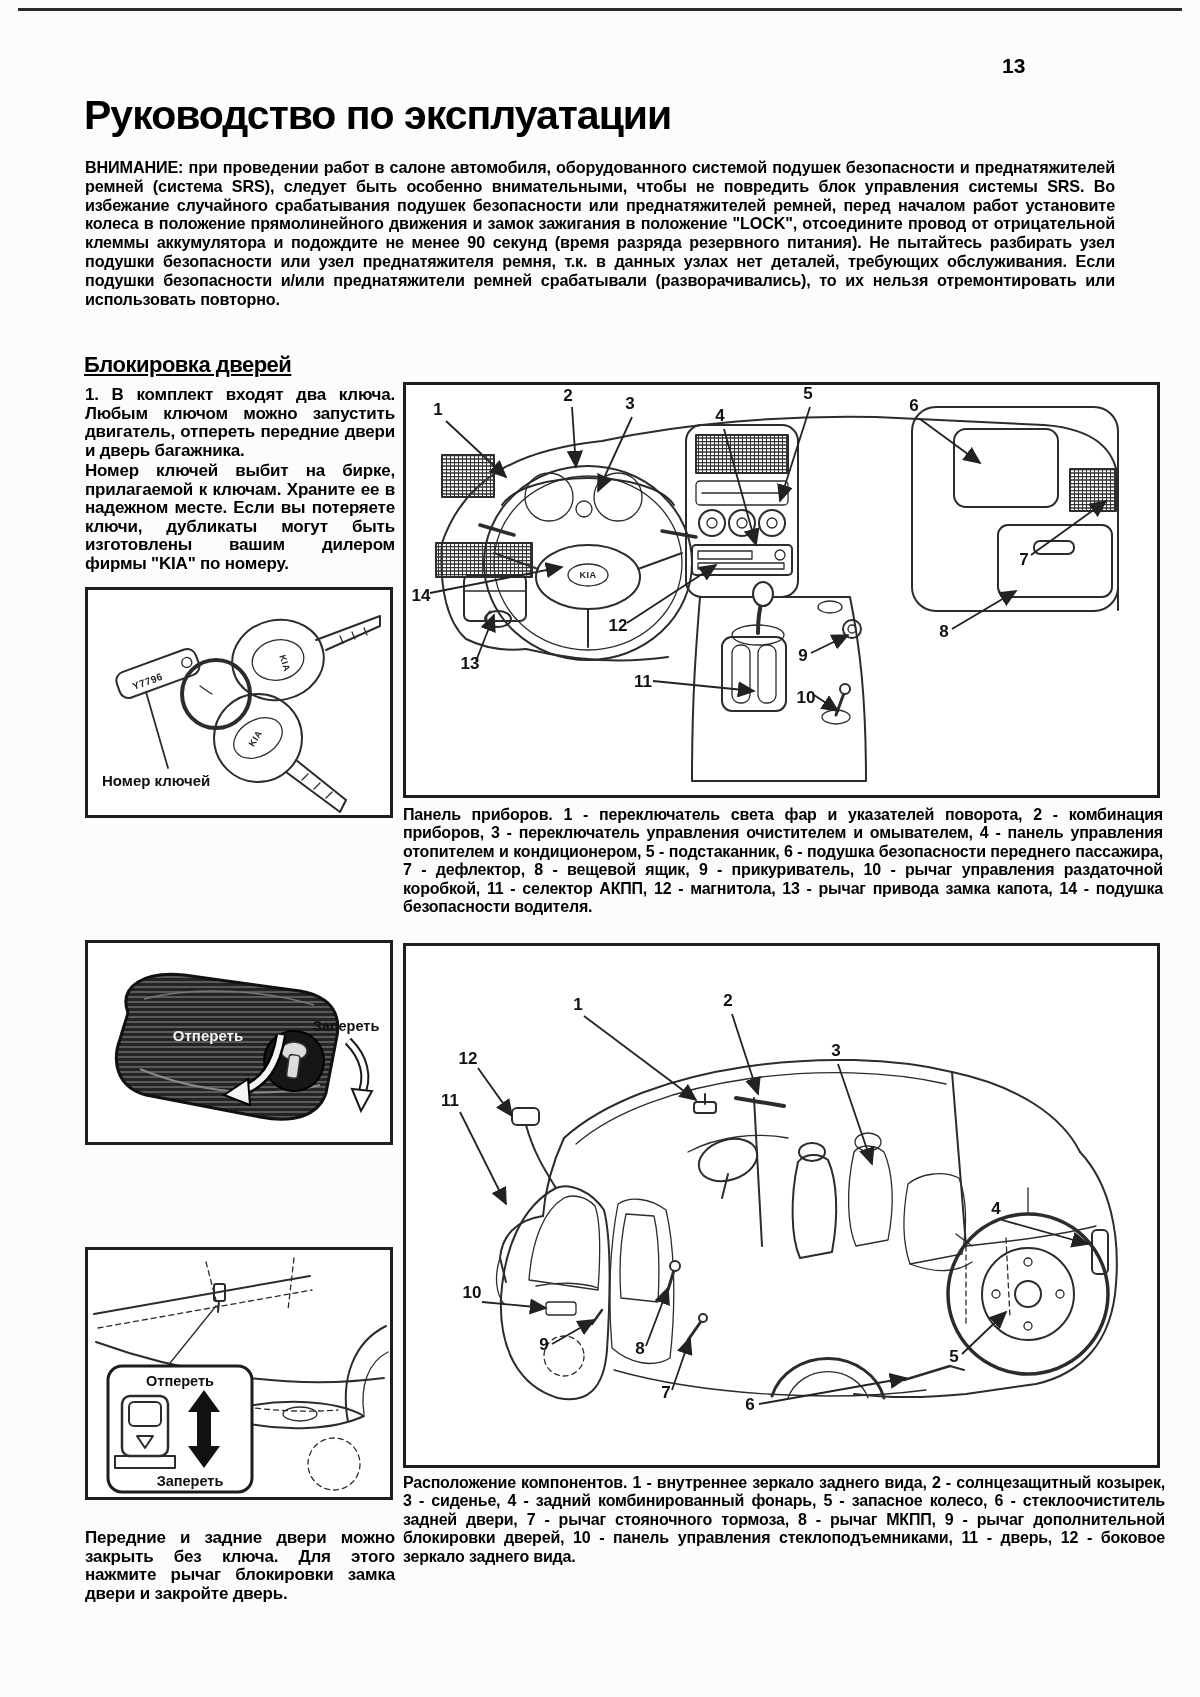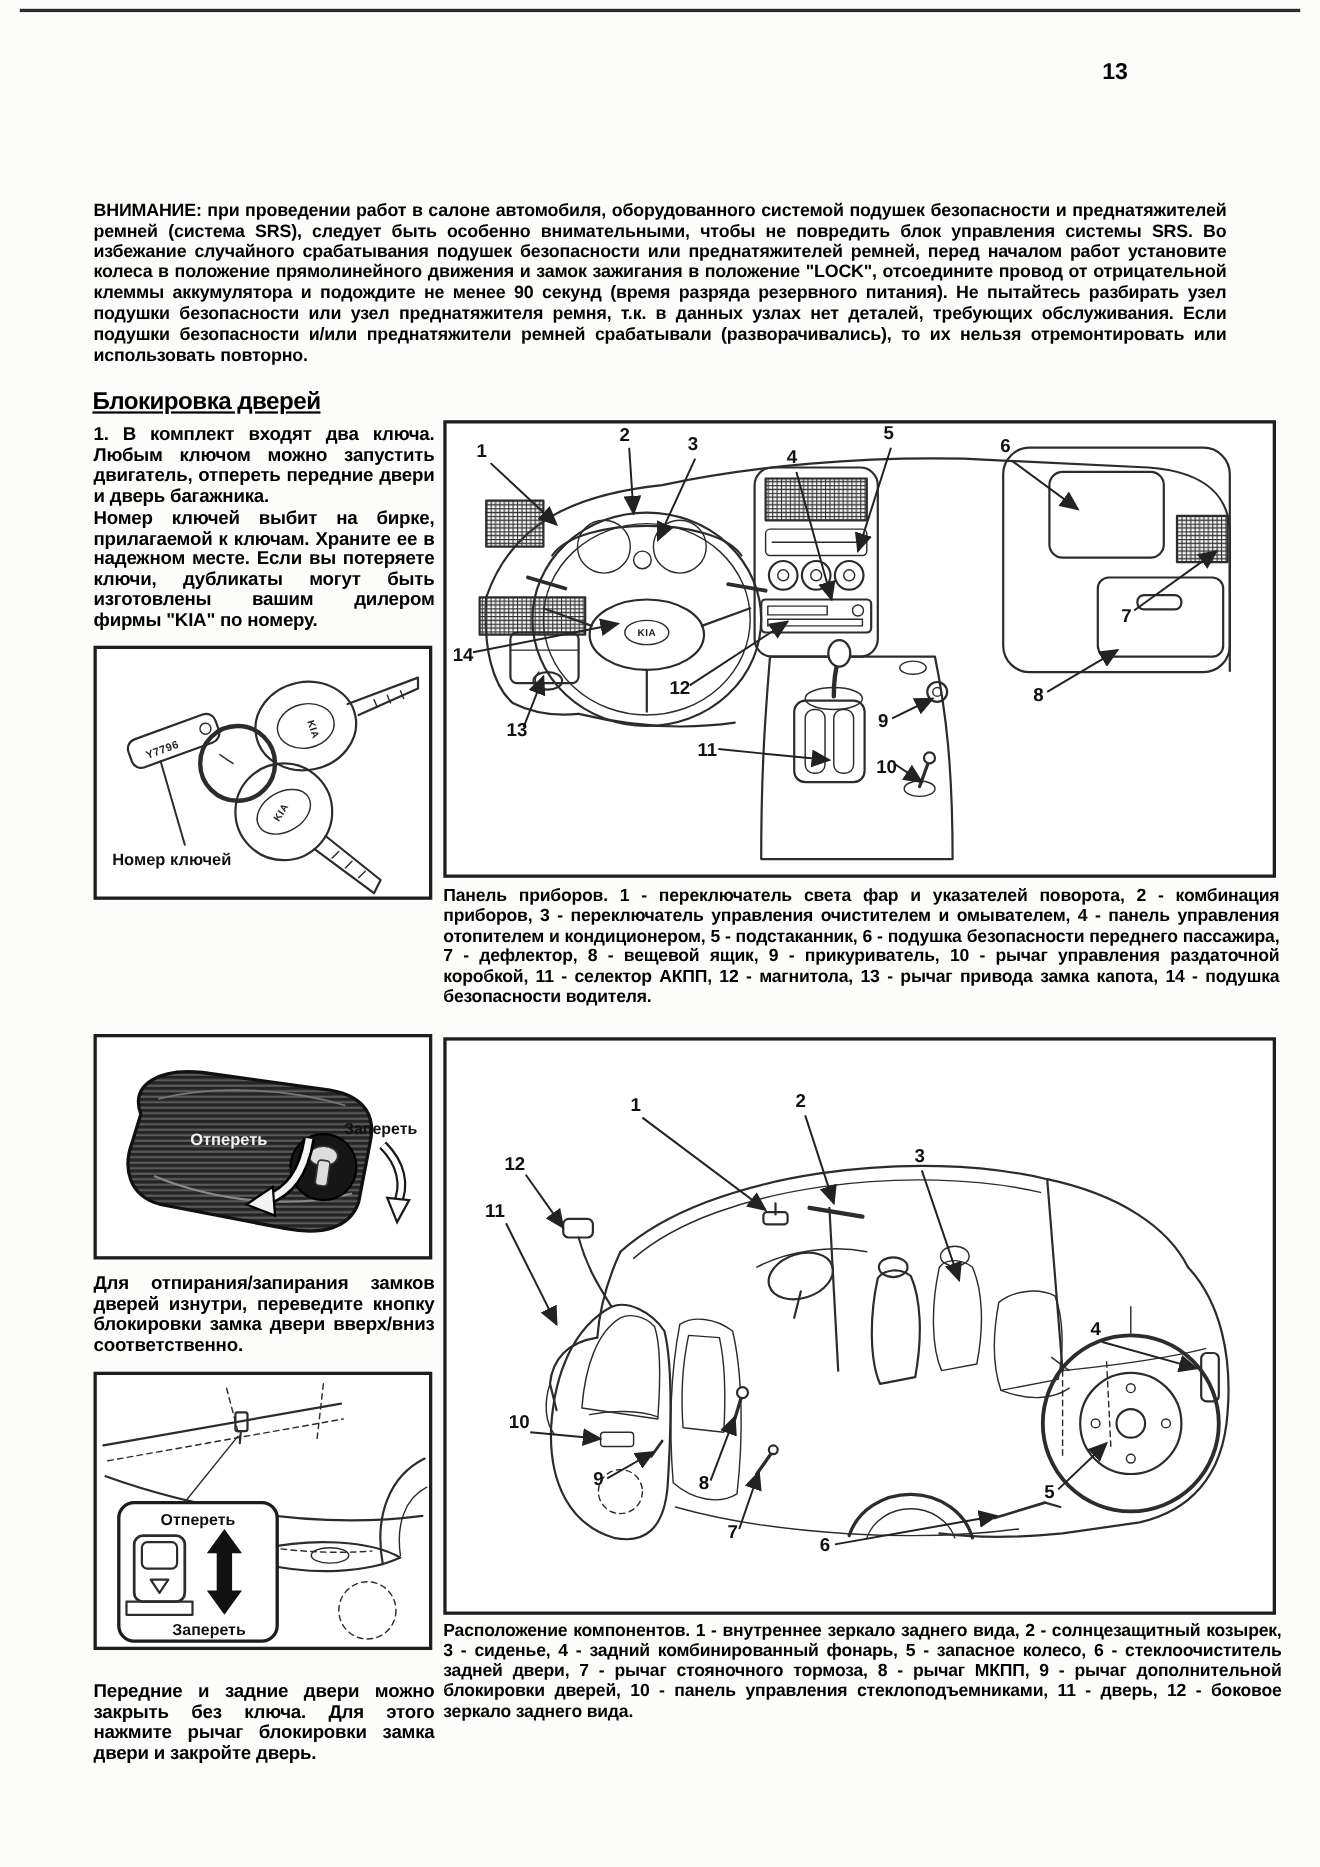--- a/index.html
+++ b/index.html
@@ -2,21 +2,21 @@
 <html><head>
 <meta charset="utf-8">
 <style>
   html,body{margin:0;padding:0;background:#d8d8d4;}
   .page{position:relative;width:1200px;height:1697px;background:#fcfcfa;margin:0 auto;
         font-family:"Liberation Sans",sans-serif;color:#000000;overflow:hidden;}
   .t{position:absolute;}
   .scan-line{position:absolute;background:#2a2a2a;}
   .page-num{font-size:21px;font-weight:700;}
   .title{font-size:41px;font-weight:700;letter-spacing:-1px;}
-  .warning{font-size:16.2px;font-weight:700;line-height:18.8px;text-align:justify;letter-spacing:-0.15px;margin-top:24px;}
+  .warning{font-size:16.2px;font-weight:700;line-height:18.8px;text-align:justify;letter-spacing:-0.15px;}
   .heading{font-size:22px;font-weight:700;letter-spacing:-0.5px;text-decoration:underline;}
   .body-text{font-size:17px;font-weight:700;line-height:18.6px;text-align:justify;letter-spacing:-0.2px;}
   .caption{font-size:16px;font-weight:700;line-height:18.4px;text-align:justify;letter-spacing:-0.2px;}
   .figure-box{position:absolute;border:3px solid #1e1e1e;background:#ffffff;box-sizing:border-box;}
   .figure-box svg{display:block;}
   .draw{stroke:#2c2c2c;fill:none;stroke-width:2;stroke-linecap:round;stroke-linejoin:round;}
   .thin{stroke-width:1.3;}
   .dash-ln{stroke-dasharray:5 4;}
   .callout-num{font:700 17px "Liberation Sans",sans-serif;fill:#111;}
   .leader{stroke:#222;stroke-width:1.8;fill:none;}
@@ -28,20 +28,21 @@
 </style>
 </head>
 <body>
 
 <div class="page">
 
   <div class="scan-line" style="left:18px;top:8px;width:1164px;height:3px;"></div>
 
   <div class="t page-num" style="left:1002px;top:54px;width:60px;">13</div>
 
+  <div class="t title" style="left:84px;top:92px;width:900px;">Руководство по эксплуатации</div>
 
   <div class="t warning" style="left:85px;top:158px;width:1030px;">ВНИМАНИЕ: при проведении работ в салоне автомобиля, оборудованного системой подушек безопасности и преднатяжителей ремней (система SRS), следует быть особенно внимательными, чтобы не повредить блок управления системы SRS. Во избежание случайного срабатывания подушек безопасности или преднатяжителей ремней, перед началом работ установите колеса в положение прямолинейного движения и замок зажигания в положение "LOCK", отсоедините провод от отрицательной клеммы аккумулятора и подождите не менее 90 секунд (время разряда резервного питания). Не пытайтесь разбирать узел подушки безопасности или узел преднатяжителя ремня, т.к. в данных узлах нет деталей, требующих обслуживания. Если подушки безопасности и/или преднатяжители ремней срабатывали (разворачивались), то их нельзя отремонтировать или использовать повторно.</div>
 
   <div class="t heading" style="left:84px;top:352px;width:400px;">Блокировка дверей</div>
 
   <div class="t body-text" style="left:85px;top:386px;width:310px;">1. В комплект входят два ключа. Любым ключом можно запустить двигатель, отпереть передние двери и дверь багажника.</div>
   <div class="t body-text" style="left:85px;top:462px;width:310px;">Номер ключей выбит на бирке, прилагаемой к ключам. Храните ее в надежном месте. Если вы потеряете ключи, дубликаты могут быть изготовлены вашим дилером фирмы "KIA" по номеру.</div>
 
   <div class="figure-box" style="left:85px;top:587px;width:308px;height:231px;">
     <svg viewBox="0 0 302 225" width="302" height="225">
@@ -90,21 +91,20 @@
         <polygon points="160,136 136,152 162,162" fill="#f4f4f4" stroke="#000" stroke-width="2"></polygon>
         <path d="M260,98 C276,114 282,134 272,154" stroke="#1a1a1a" stroke-width="9" fill="none"></path>
         <path d="M260,98 C276,114 282,134 272,154" stroke="#fff" stroke-width="5" fill="none"></path>
         <polygon points="264,146 273,168 284,148" fill="#fff" stroke="#1a1a1a" stroke-width="2"></polygon>
       </g>
       <text x="120" y="98" text-anchor="middle" class="svg-label-light">Отпереть</text>
       <text x="258" y="88" text-anchor="middle" class="svg-label">Запереть</text>
     </svg>
   </div>
 
-  <div class="t body-text" style="left:85px;top:1158px;width:310px;">Для отпирания/запирания замков дверей изнутри, переведите кнопку блокировки замка двери вверх/вниз соответственно.</div>
 
   <div class="figure-box" style="left:85px;top:1247px;width:308px;height:253px;">
     <svg viewBox="0 0 302 247" width="302" height="247">
       <g class="draw">
         <path d="M6,64 L222,26"></path>
         <path d="M10,78 L224,40" class="thin dash-ln"></path>
         <path d="M118,12 L130,58" class="thin dash-ln"></path>
         <path d="M206,8 L200,60" class="thin dash-ln"></path>
         <rect x="126" y="34" width="11" height="17" rx="2"></rect>
         <line x1="131" y1="51" x2="130" y2="62"></line>

